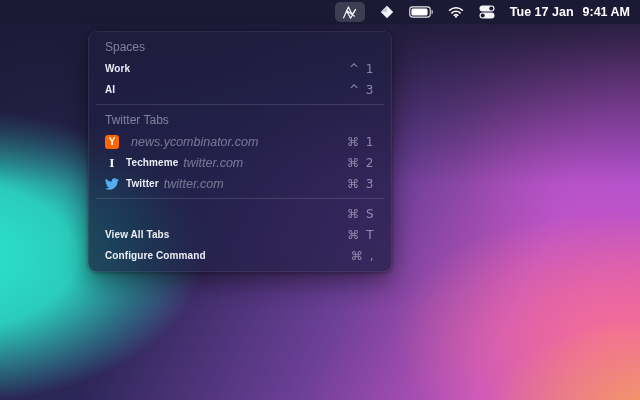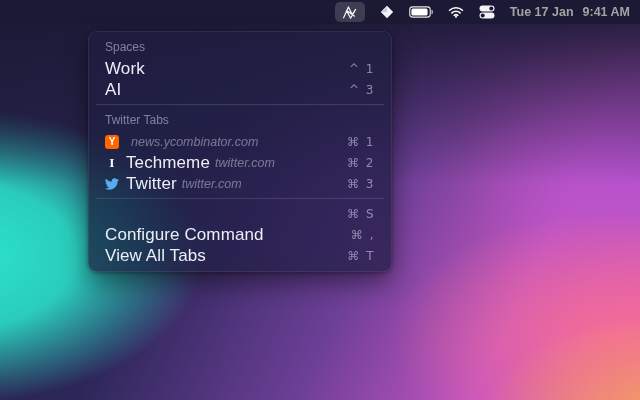--- a/index.html
+++ b/index.html
@@ -17,21 +17,21 @@
       radial-gradient(46% 42% at 104% 105%, #f2a25c 0%, rgba(242,162,92,0) 62%),
       radial-gradient(56% 50% at 96% 84%, rgba(244,110,150,0.95) 0%, rgba(244,110,150,0) 62%),
       radial-gradient(52% 62% at 107% 40%, rgba(170,79,214,0.95) 0%, rgba(170,79,214,0) 66%),
       linear-gradient(115deg, #221f44 0%, #2d2759 32%, #6b3f96 58%, #c455c0 80%, #ee5fa7 100%);
   }
   
   .menubar{
     position:absolute;left:0;top:0;width:640px;height:24px;
     background:rgba(27,25,52,0.96);
     display:flex;align-items:center;justify-content:flex-end;
-    color:#a3a3a3;font-size:12.5px;font-weight:600;
+    color:#ffffff;font-size:12.5px;font-weight:600;
   }
   .menubar .extras{display:flex;align-items:center;gap:15px;padding-right:10px;}
   .mb-item{display:flex;align-items:center;}
   .arc-extra{
     width:30px;height:20px;border-radius:5px;
     background:rgba(255,255,255,0.16);
     display:flex;align-items:center;justify-content:center;
   }
   .clock{display:flex;gap:9px;}
   
@@ -46,21 +46,21 @@
     color:#eceef5;
   }
   .section-header{
     height:22px;line-height:22px;padding:0 9px;
     color:rgba(222,225,245,0.5);font-size:12px;font-weight:400;
   }
   .row{
     height:21px;display:flex;align-items:center;padding:0 9px;
     cursor:default;
   }
-  .row .label{font-size:17px;font-weight:400;letter-spacing:0.1px;white-space:nowrap;}
+  .row .label{font-size:10px;font-weight:700;letter-spacing:0.1px;white-space:nowrap;}
   .row .url{font-size:12.5px;font-weight:400;color:rgba(235,238,255,0.42);margin-left:5px;white-space:nowrap;overflow:hidden;text-overflow:ellipsis;font-style:italic;}
   .row .shortcut{
     margin-left:auto;color:rgba(235,238,255,0.5);
     font-size:12px;font-weight:400;letter-spacing:1.5px;
     font-family:"DejaVu Sans","Liberation Sans",sans-serif;
     white-space:nowrap;
   }
   .separator{height:1px;background:rgba(255,255,255,0.13);margin:4px 0;}
   .favicon{
     width:14px;height:14px;margin-right:7px;flex:0 0 14px;
@@ -171,21 +171,21 @@
     <span class="shortcut">⌘ 3</span>
   </div>
 
 
   <div class="separator"></div>
 
   <div class="row">
     <span class="shortcut">⌘ S</span>
   </div>
   <div class="row">
+    <span class="label">View All Tabs</span>
+    <span class="shortcut">⌘ T</span>
+  </div>
+  <div class="row">
     <span class="label">Configure Command</span>
     <span class="shortcut">⌘ ,</span>
-  </div>
-  <div class="row">
-    <span class="label">View All Tabs</span>
-    <span class="shortcut">⌘ T</span>
   </div>
 
 </div>
 
 </body></html>

